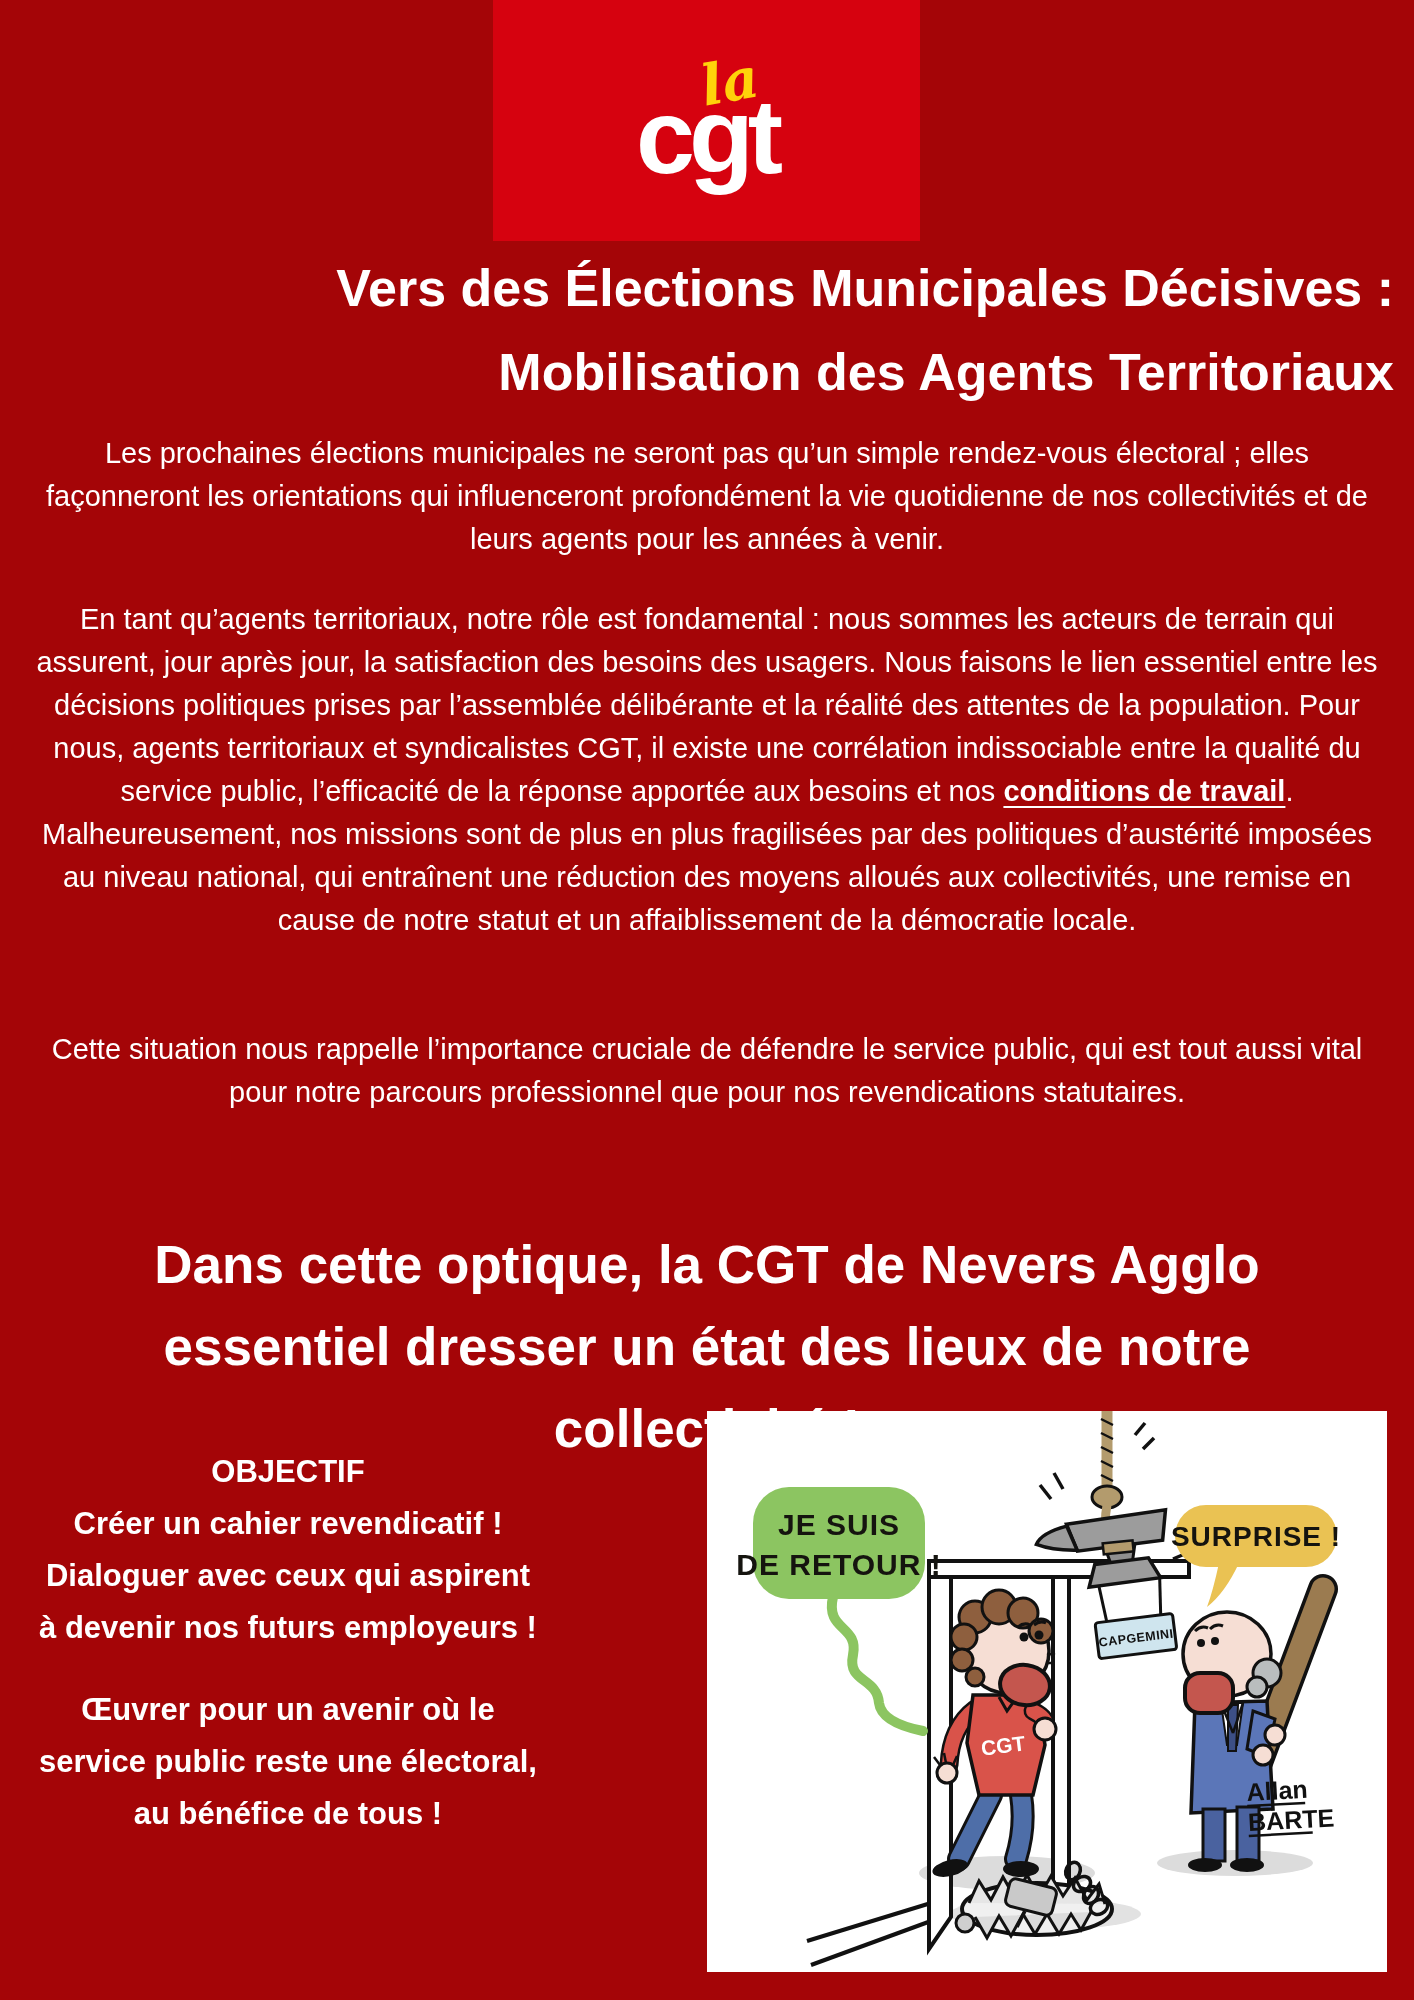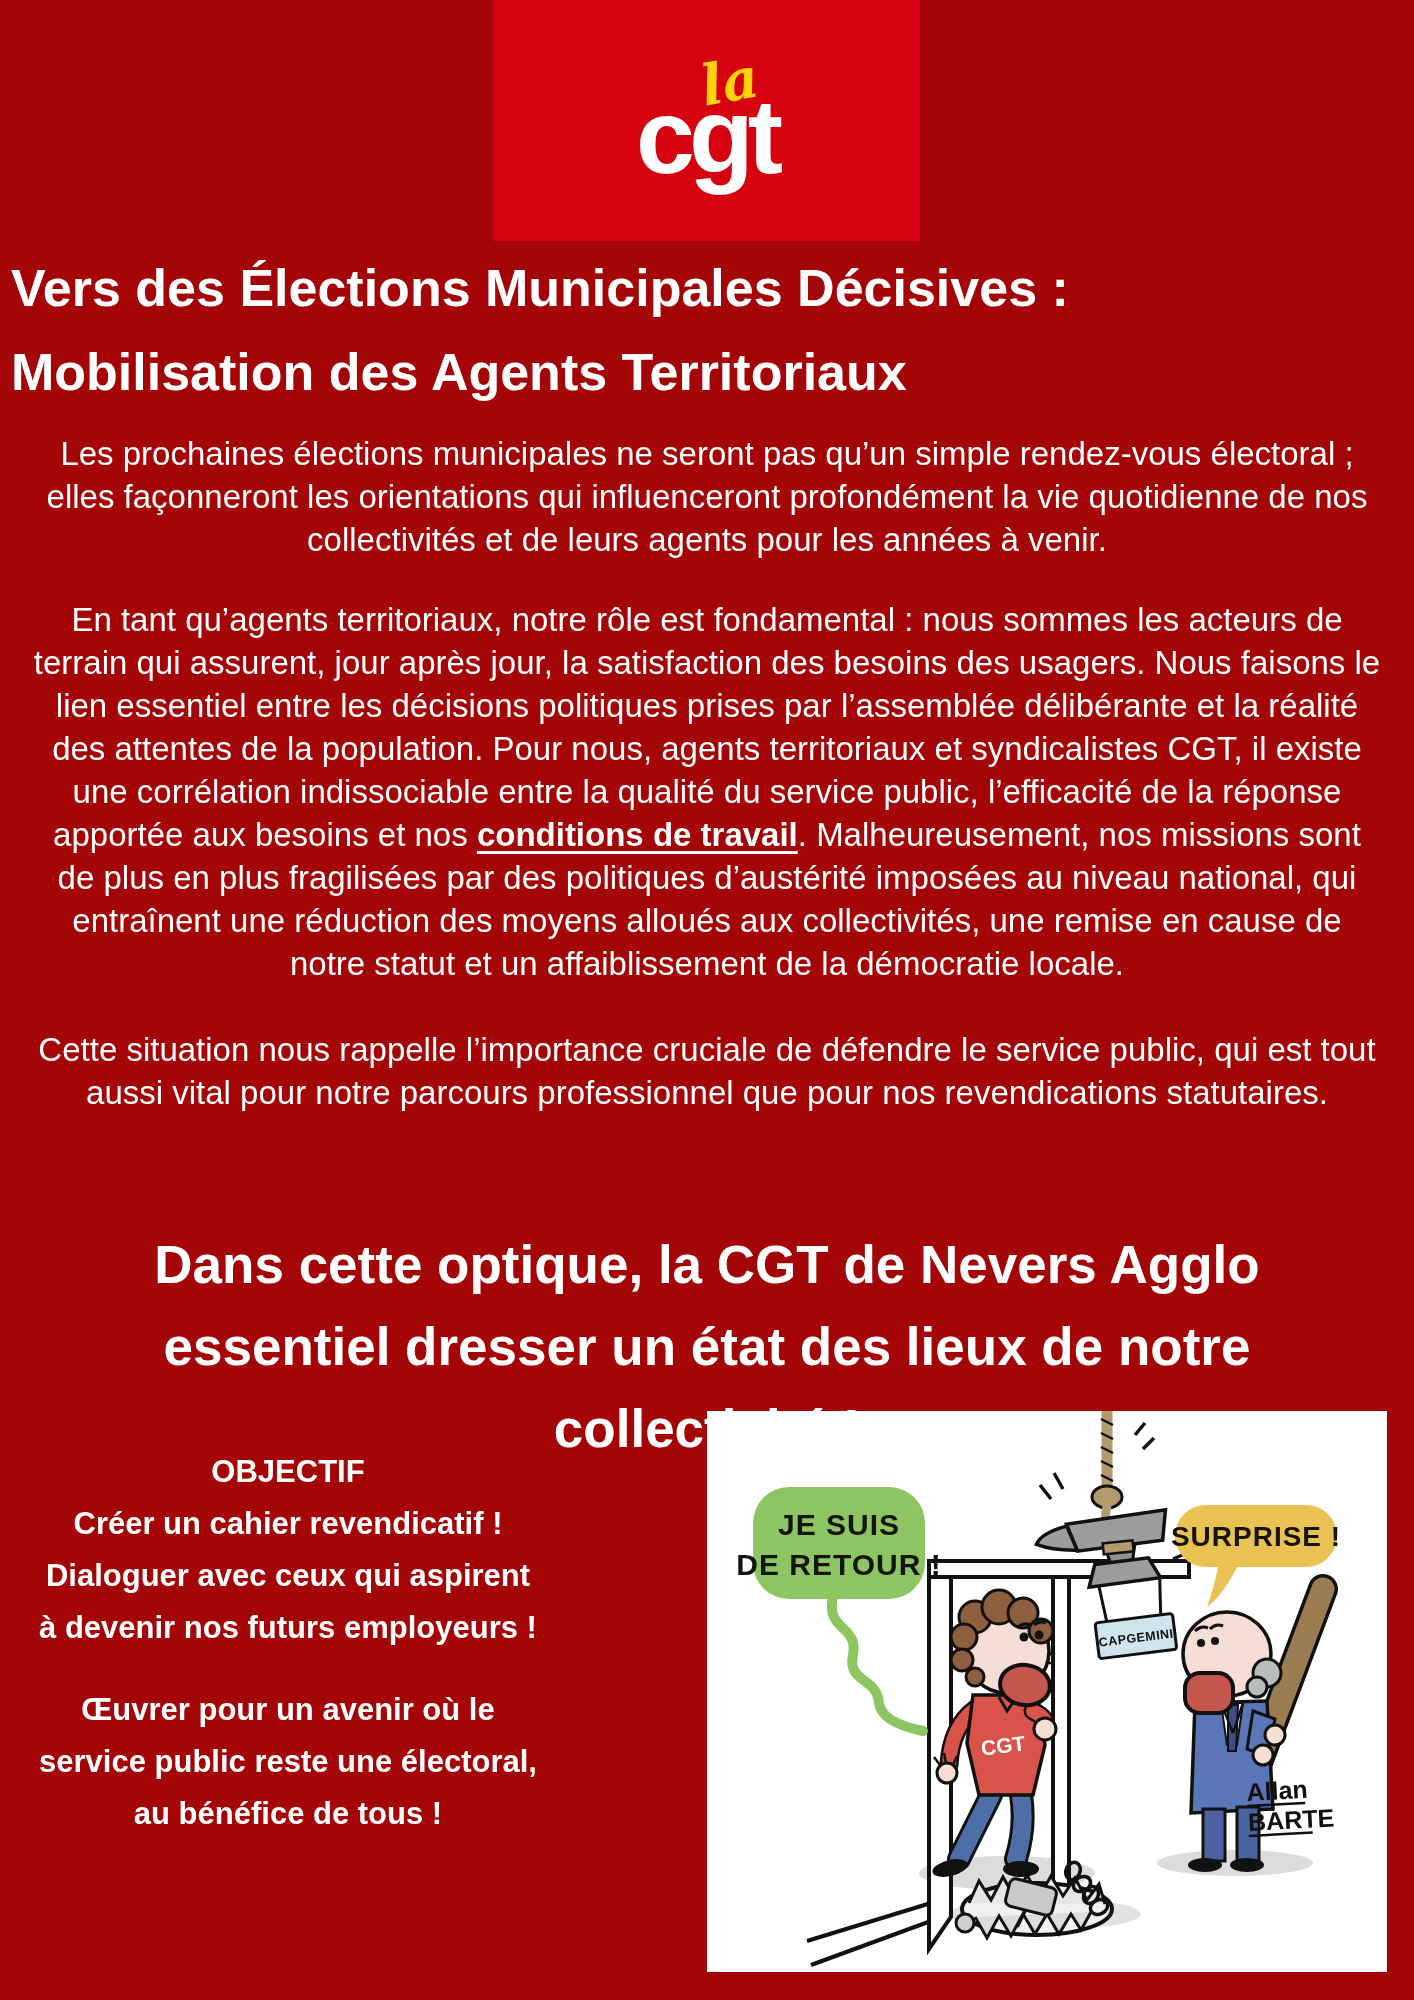--- a/index.html
+++ b/index.html
@@ -16,27 +16,27 @@
   .logo-la{
     display:block; color:#ffd20a; font-size:56px; font-weight:bold; font-style:italic;
     font-family:"DejaVu Serif",serif; transform:rotate(-10deg);
     margin-left:46px; margin-bottom:-26px; line-height:1;
   }
   .logo-cgt{
     display:block; color:#ffffff; font-weight:bold; font-size:106px;
     letter-spacing:-6px; line-height:1; font-family:"Liberation Sans",sans-serif;
   }
   .title{
-    position:absolute; top:246px; left:11px; width:1374px;
-    text-align:left; font-weight:bold; font-size:52px; line-height:84px;
+    position:absolute; top:246px; left:20px; width:1374px;
+    text-align:right; font-weight:bold; font-size:52px; line-height:84px;
     letter-spacing:0;
   }
   .para{
     position:absolute; left:33px; width:1348px; margin:0;
-    text-align:center; font-size:33px; line-height:43px; font-weight:normal;
+    text-align:center; font-size:29px; line-height:43px; font-weight:normal;
   }
   .p1{ top:432px; }
   .p2{ top:598px; }
   .p3{ top:1028px; }
   .u{ font-weight:bold; text-decoration:underline; text-underline-offset:5px; }
   .highlight{
     position:absolute; top:1224px; left:40px; width:1334px;
     text-align:center; font-weight:bold; font-size:53px; line-height:82px;
   }
   .objective{

